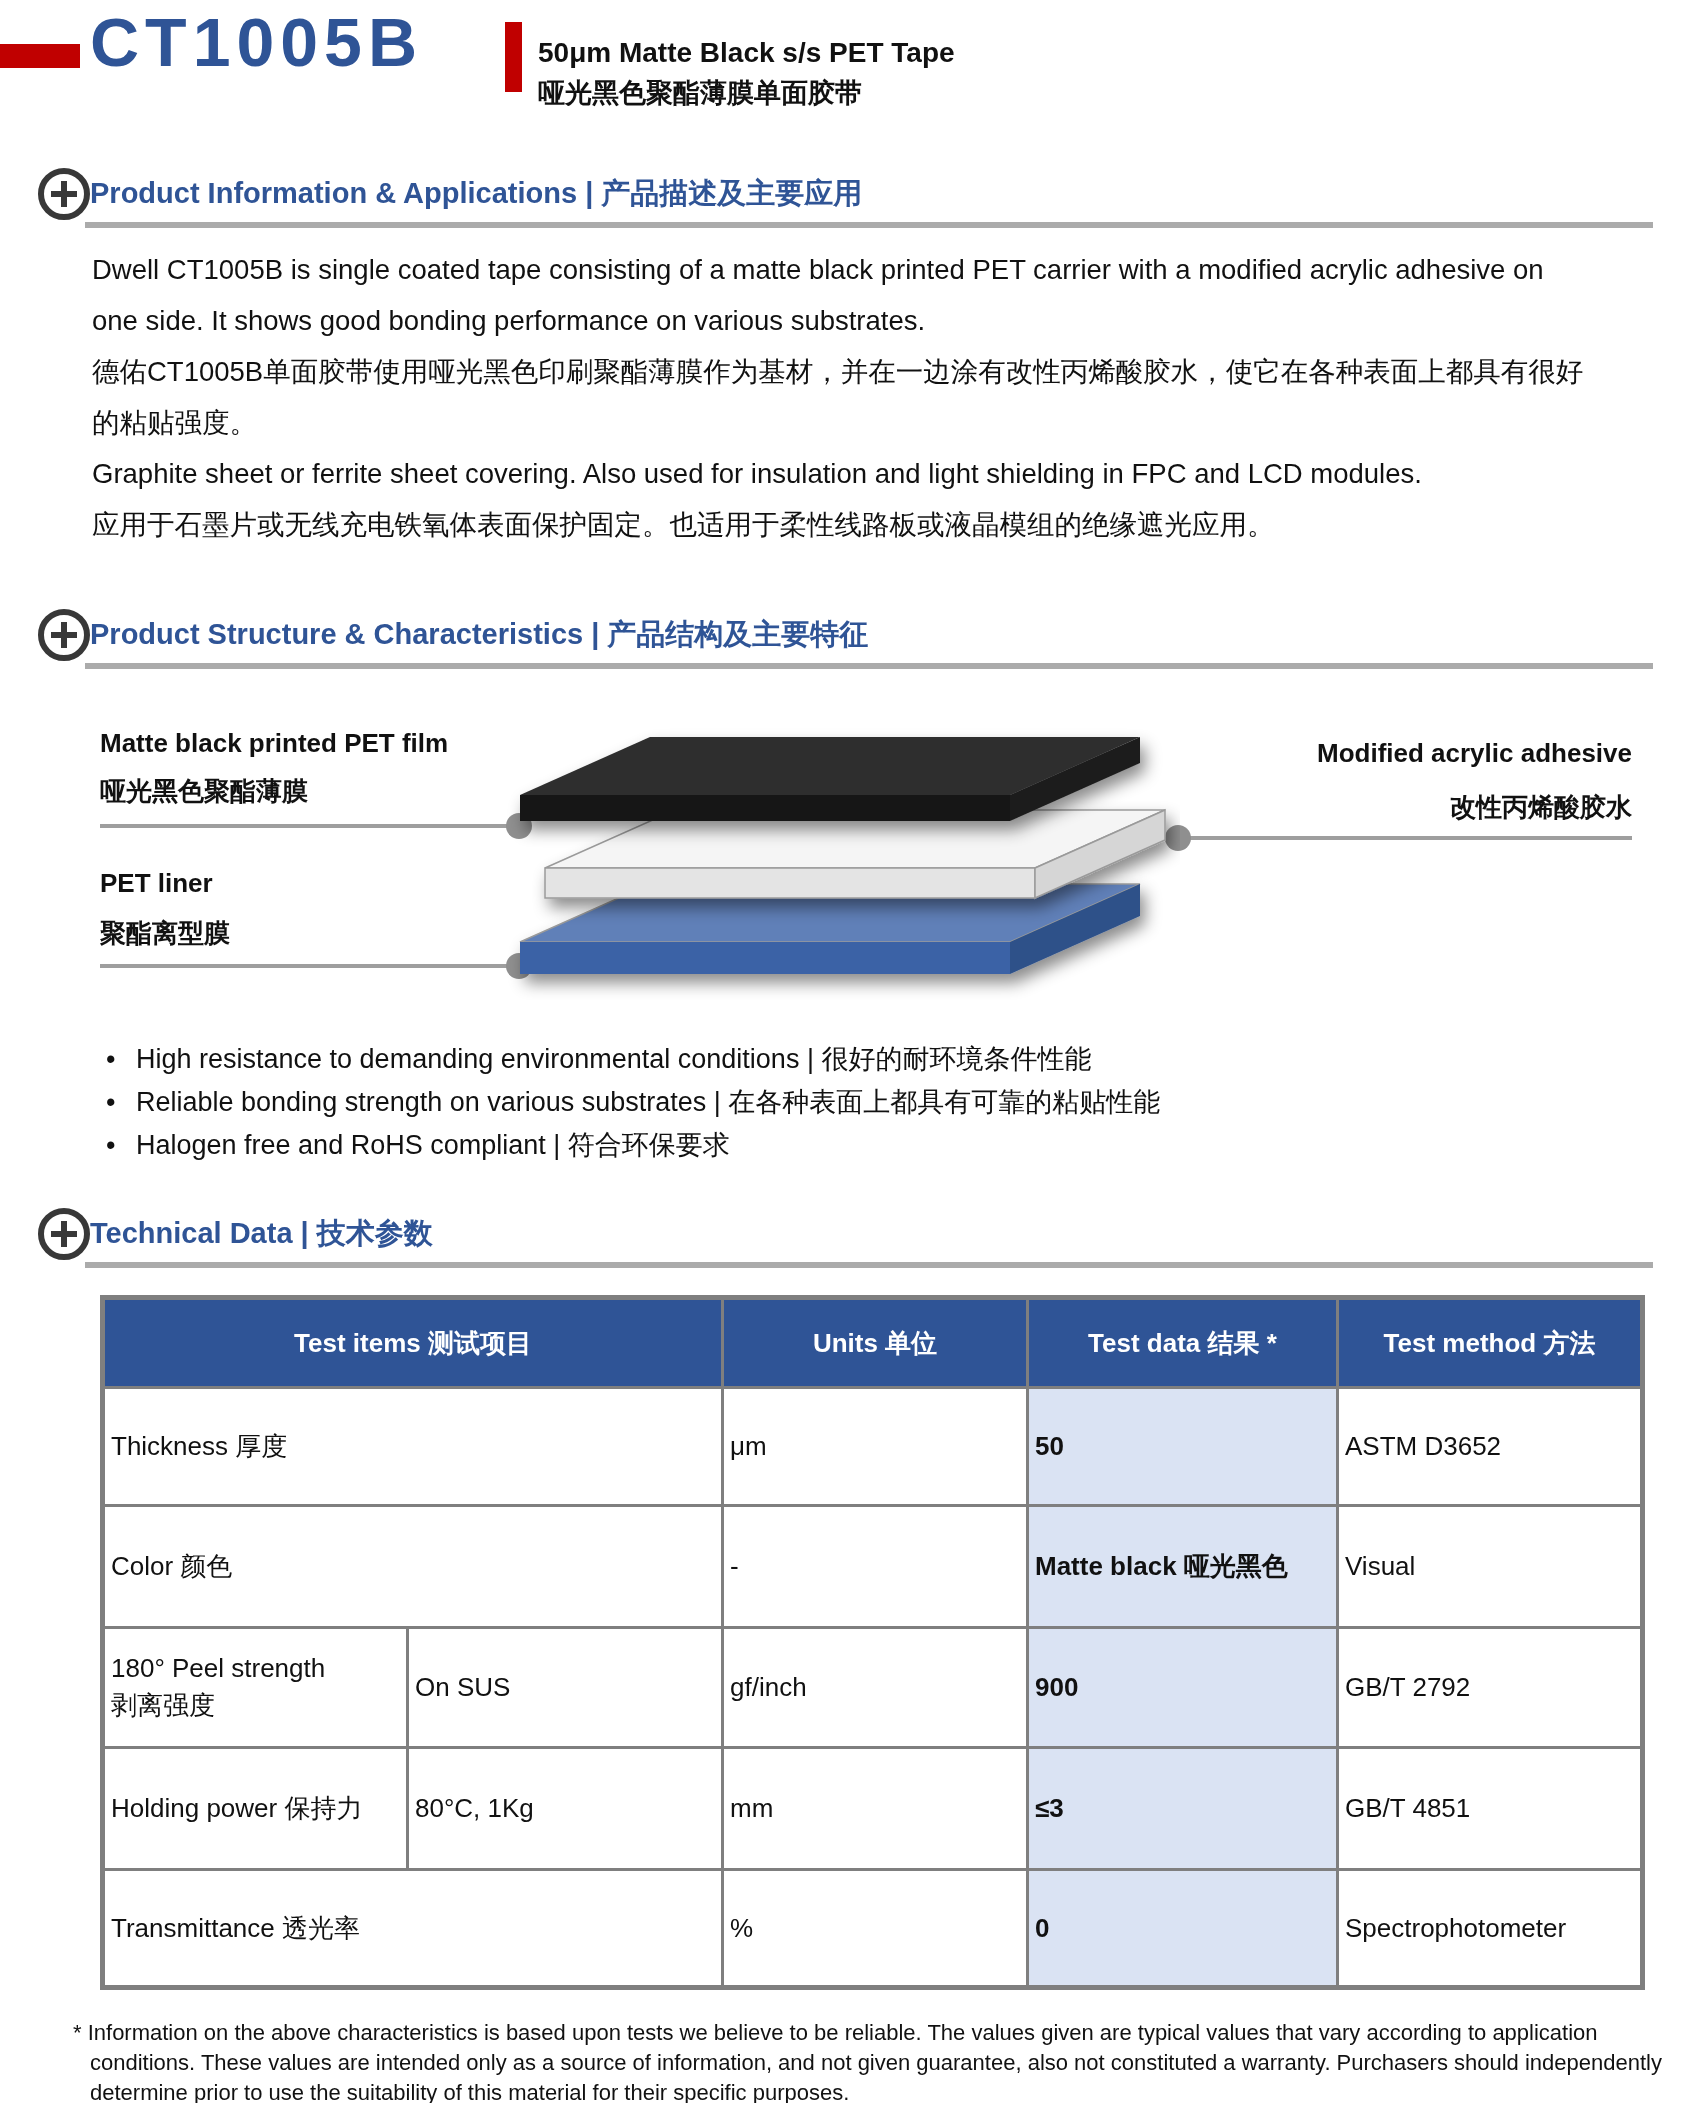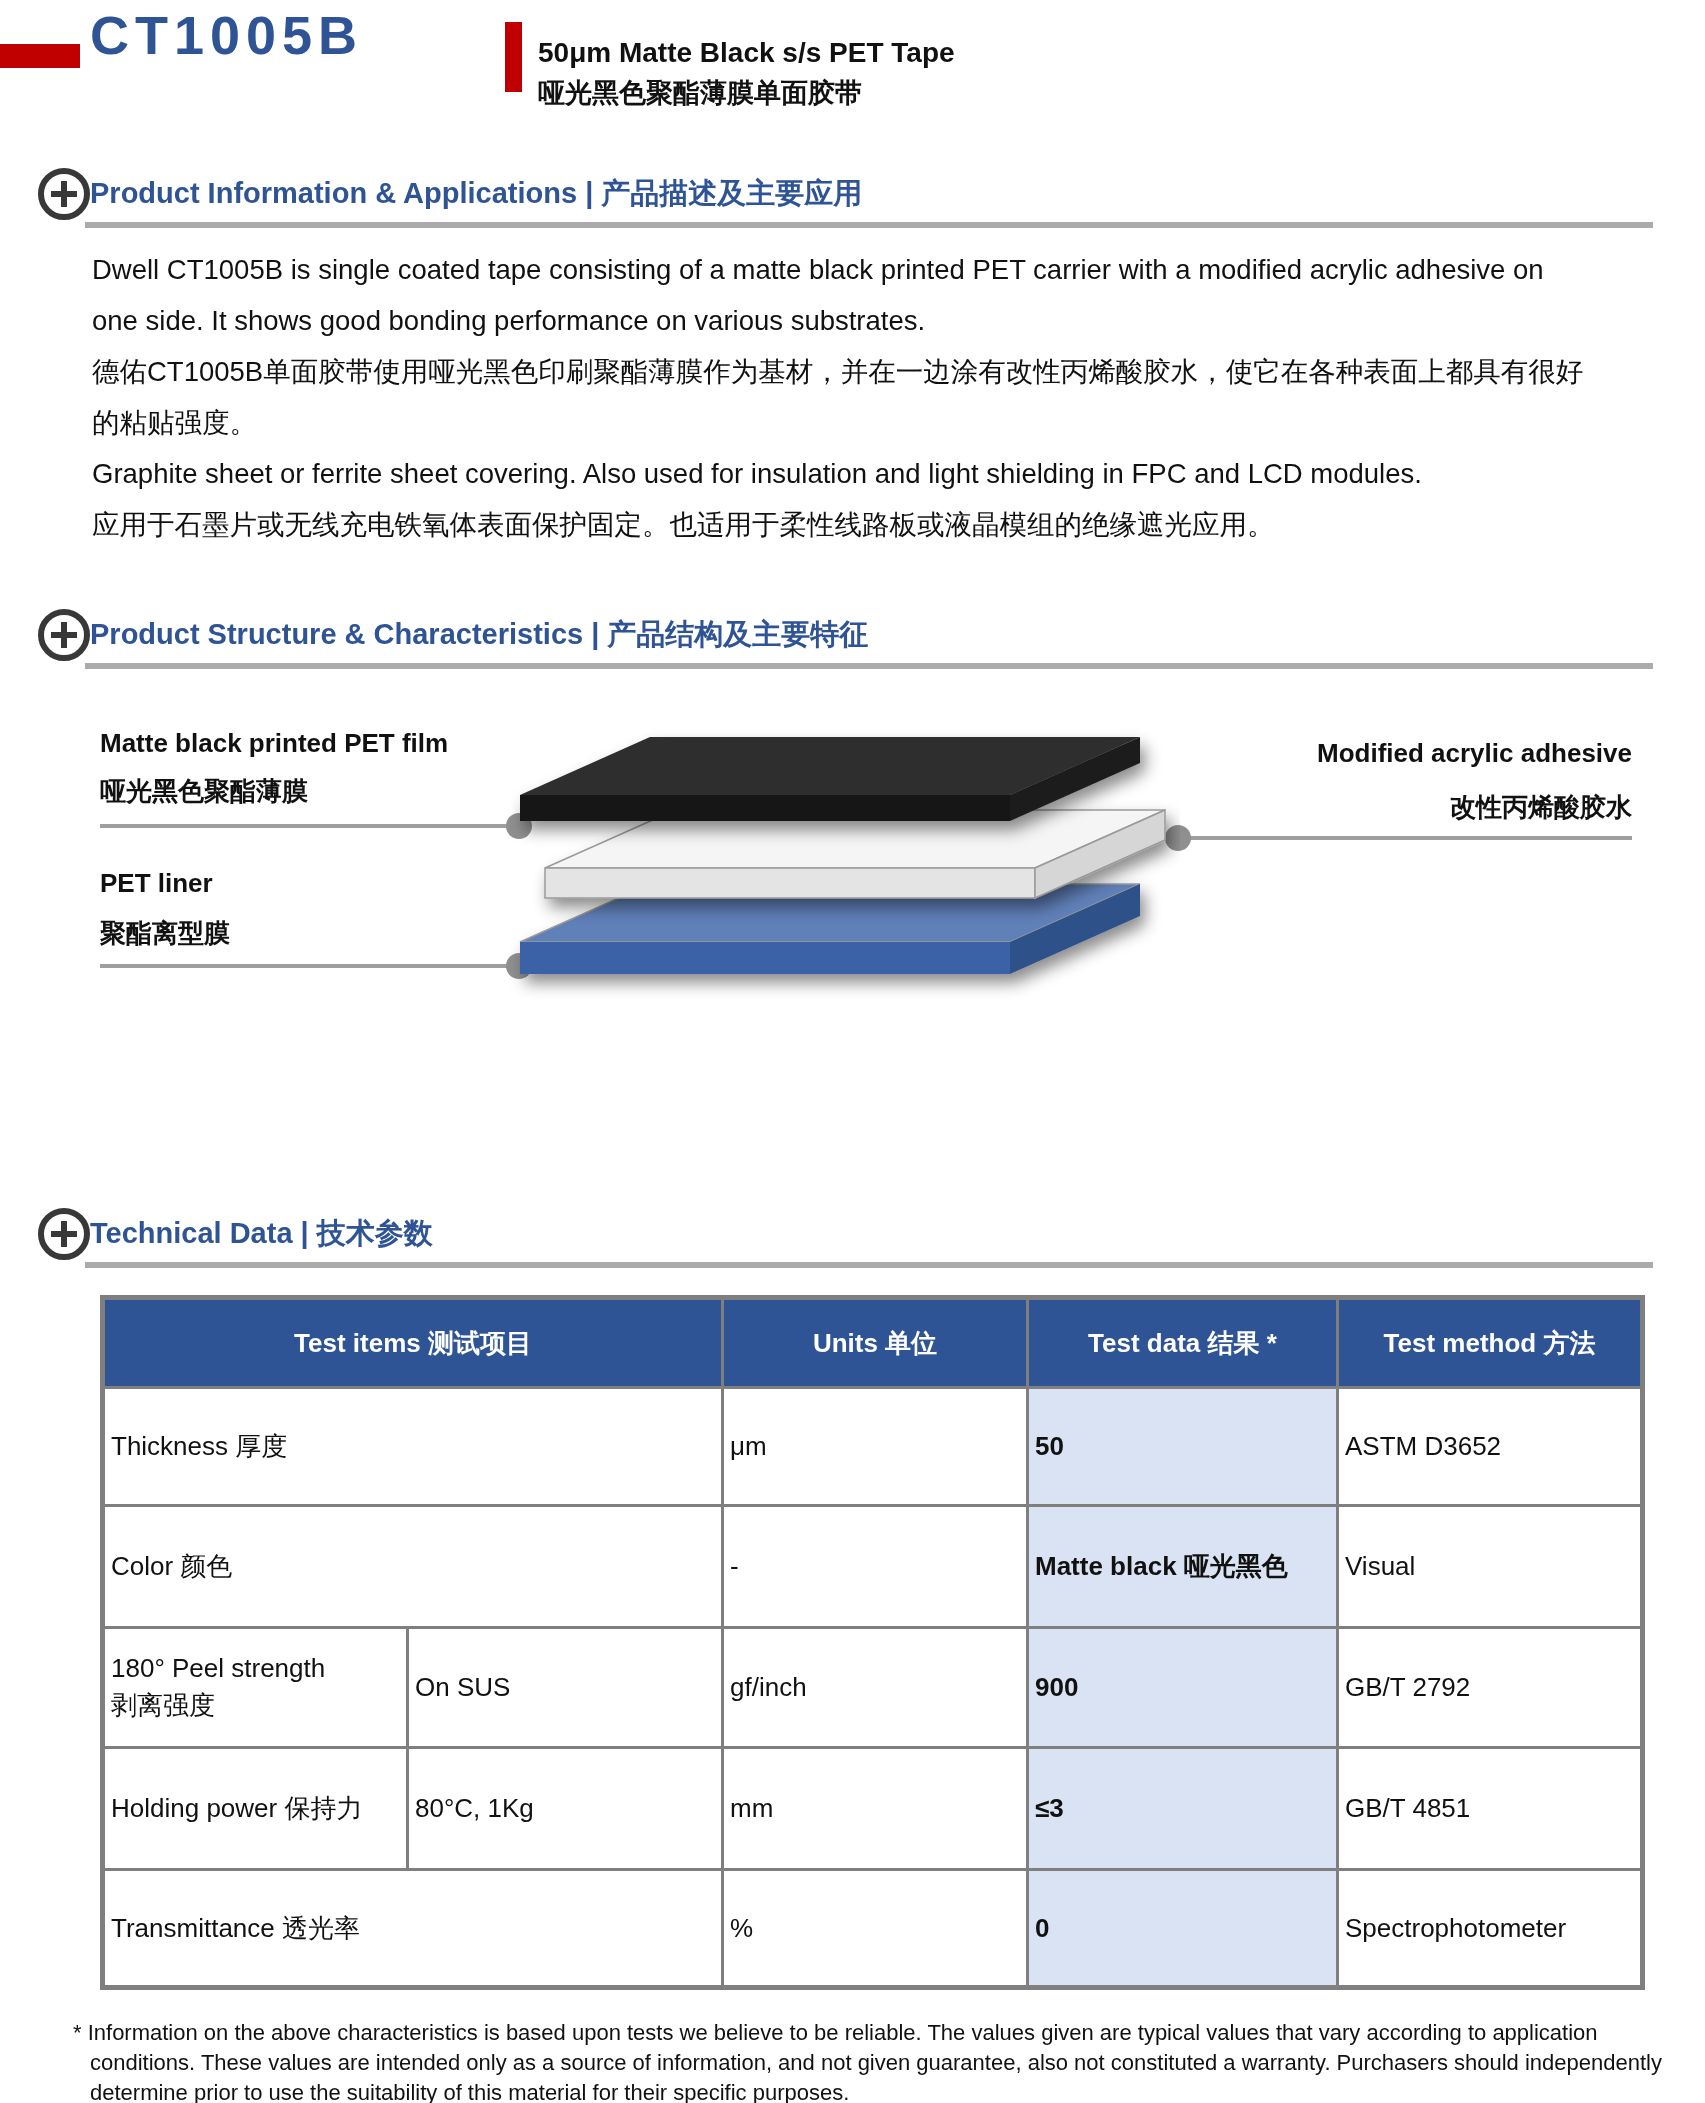--- a/index.html
+++ b/index.html
@@ -8,21 +8,21 @@
     width:1705px; height:2103px; position:relative;
     font-family:"Liberation Sans","DejaVu Sans",sans-serif;
     color:#111111;
   }
   .page { position:absolute; left:0; top:0; width:1705px; height:2103px; background:#fff; overflow:hidden; }
 
   
   .red-dash { position:absolute; left:0; top:44px; width:80px; height:24px; background:#C00000; }
   .product-code {
     position:absolute; left:90px; top:8px;
-    font-size:54px; font-weight:bold; letter-spacing:6px; color:#2F5496; line-height:1;
+    font-size:68px; font-weight:bold; letter-spacing:6px; color:#2F5496; line-height:1;
   }
   .red-vbar { position:absolute; left:505px; top:22px; width:17px; height:70px; background:#C00000; }
   .title-block { position:absolute; left:538px; top:32px; }
   .title-en { font-size:28px; font-weight:bold; line-height:41px; color:#111; }
   .title-zh { font-size:27px; font-weight:bold; line-height:40px; color:#111; }
 
   
   .sec-head { position:absolute; left:38px; display:flex; align-items:center; height:56px; }
   .plus-icon { width:52px; height:52px; border:6px solid #383838; border-radius:50%; position:relative; flex:0 0 auto; }
   .plus-icon::before, .plus-icon::after { content:""; position:absolute; background:#383838; }
@@ -152,20 +152,25 @@
       </g>
 
       <g filter="url(#sh)">
         <polygon points="100,105 230,47 720,47 590,105" fill="#2E2E2E"></polygon>
         <polygon points="100,105 590,105 590,131 100,131" fill="#131313"></polygon>
         <polygon points="590,105 720,47 720,73 590,131" fill="#1E1E1E"></polygon>
       </g>
     </svg>
   </div>
 
+  <div class="bullets">
+    <div class="bullet-line">High resistance to demanding environmental conditions | 很好的耐环境条件性能</div>
+    <div class="bullet-line">Reliable bonding strength on various substrates | 在各种表面上都具有可靠的粘贴性能</div>
+    <div class="bullet-line">Halogen free and RoHS compliant | 符合环保要求</div>
+  </div>
 
   <div class="sec-head" style="top:1206px;">
     <span class="plus-icon"></span>
     <span class="sec-title">Technical Data | 技术参数</span>
   </div>
   <div class="sec-underline" style="top:1262px;"></div>
 
   <table class="tech-table">
     <colgroup>
       <col style="width:305px">

